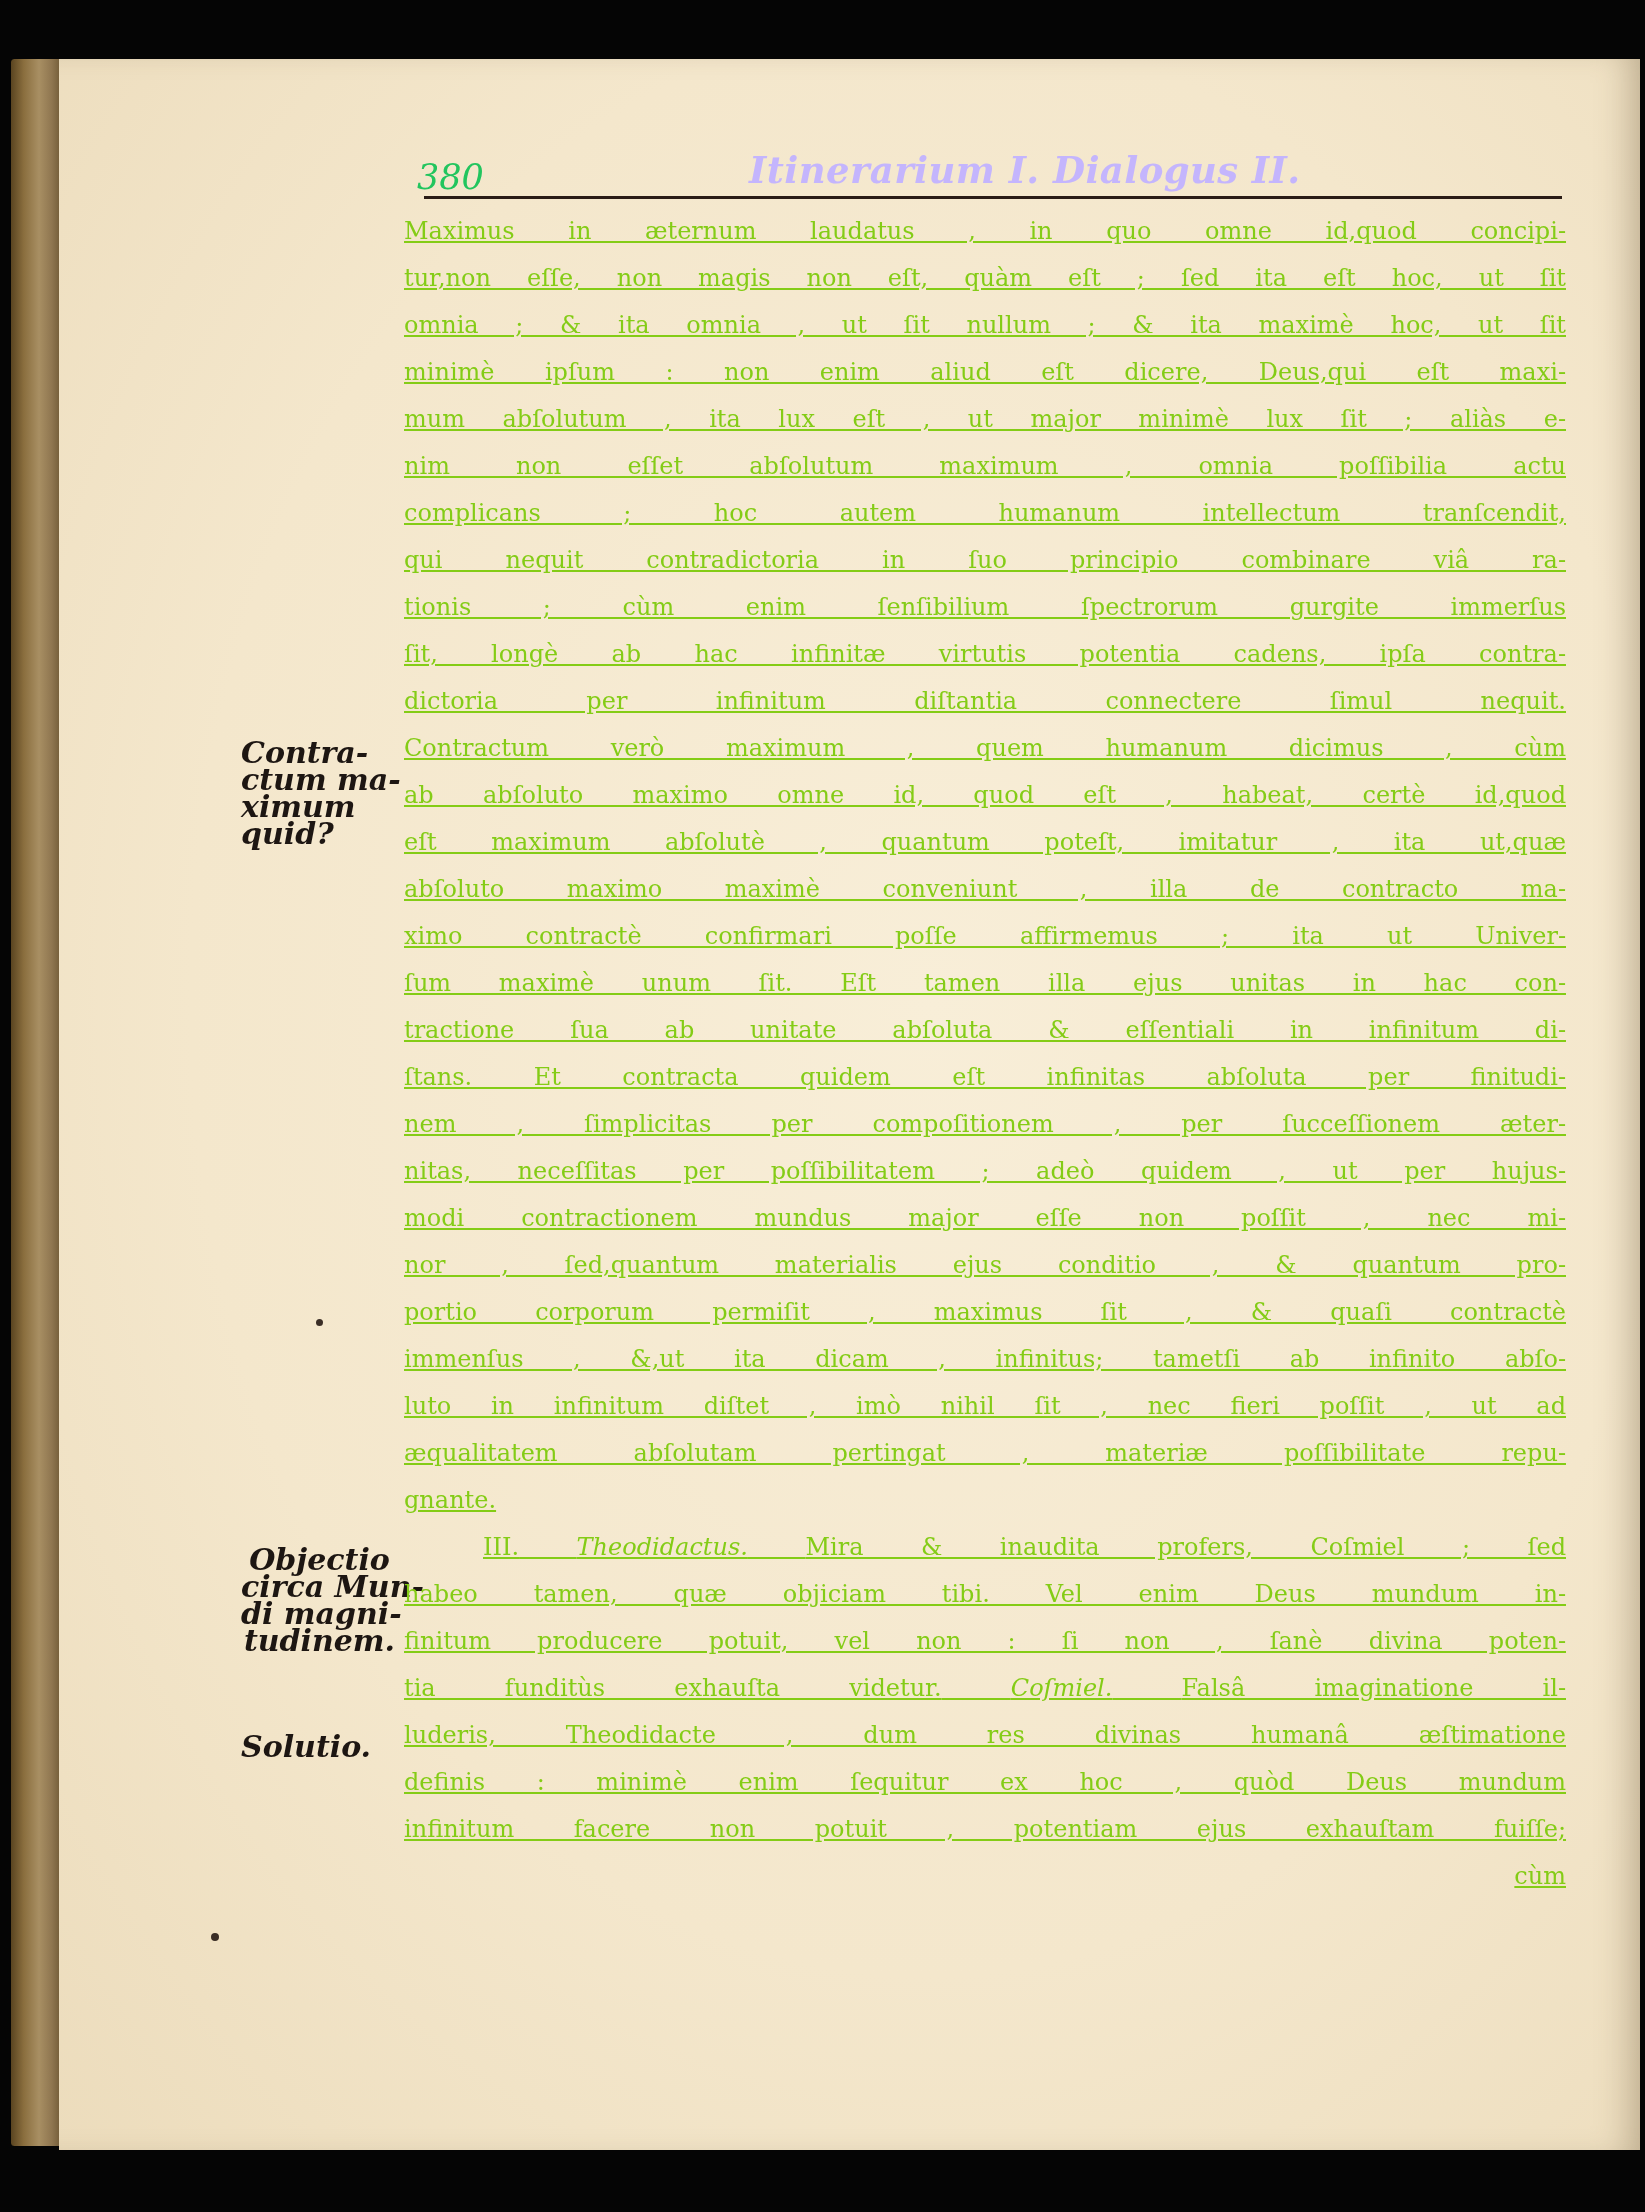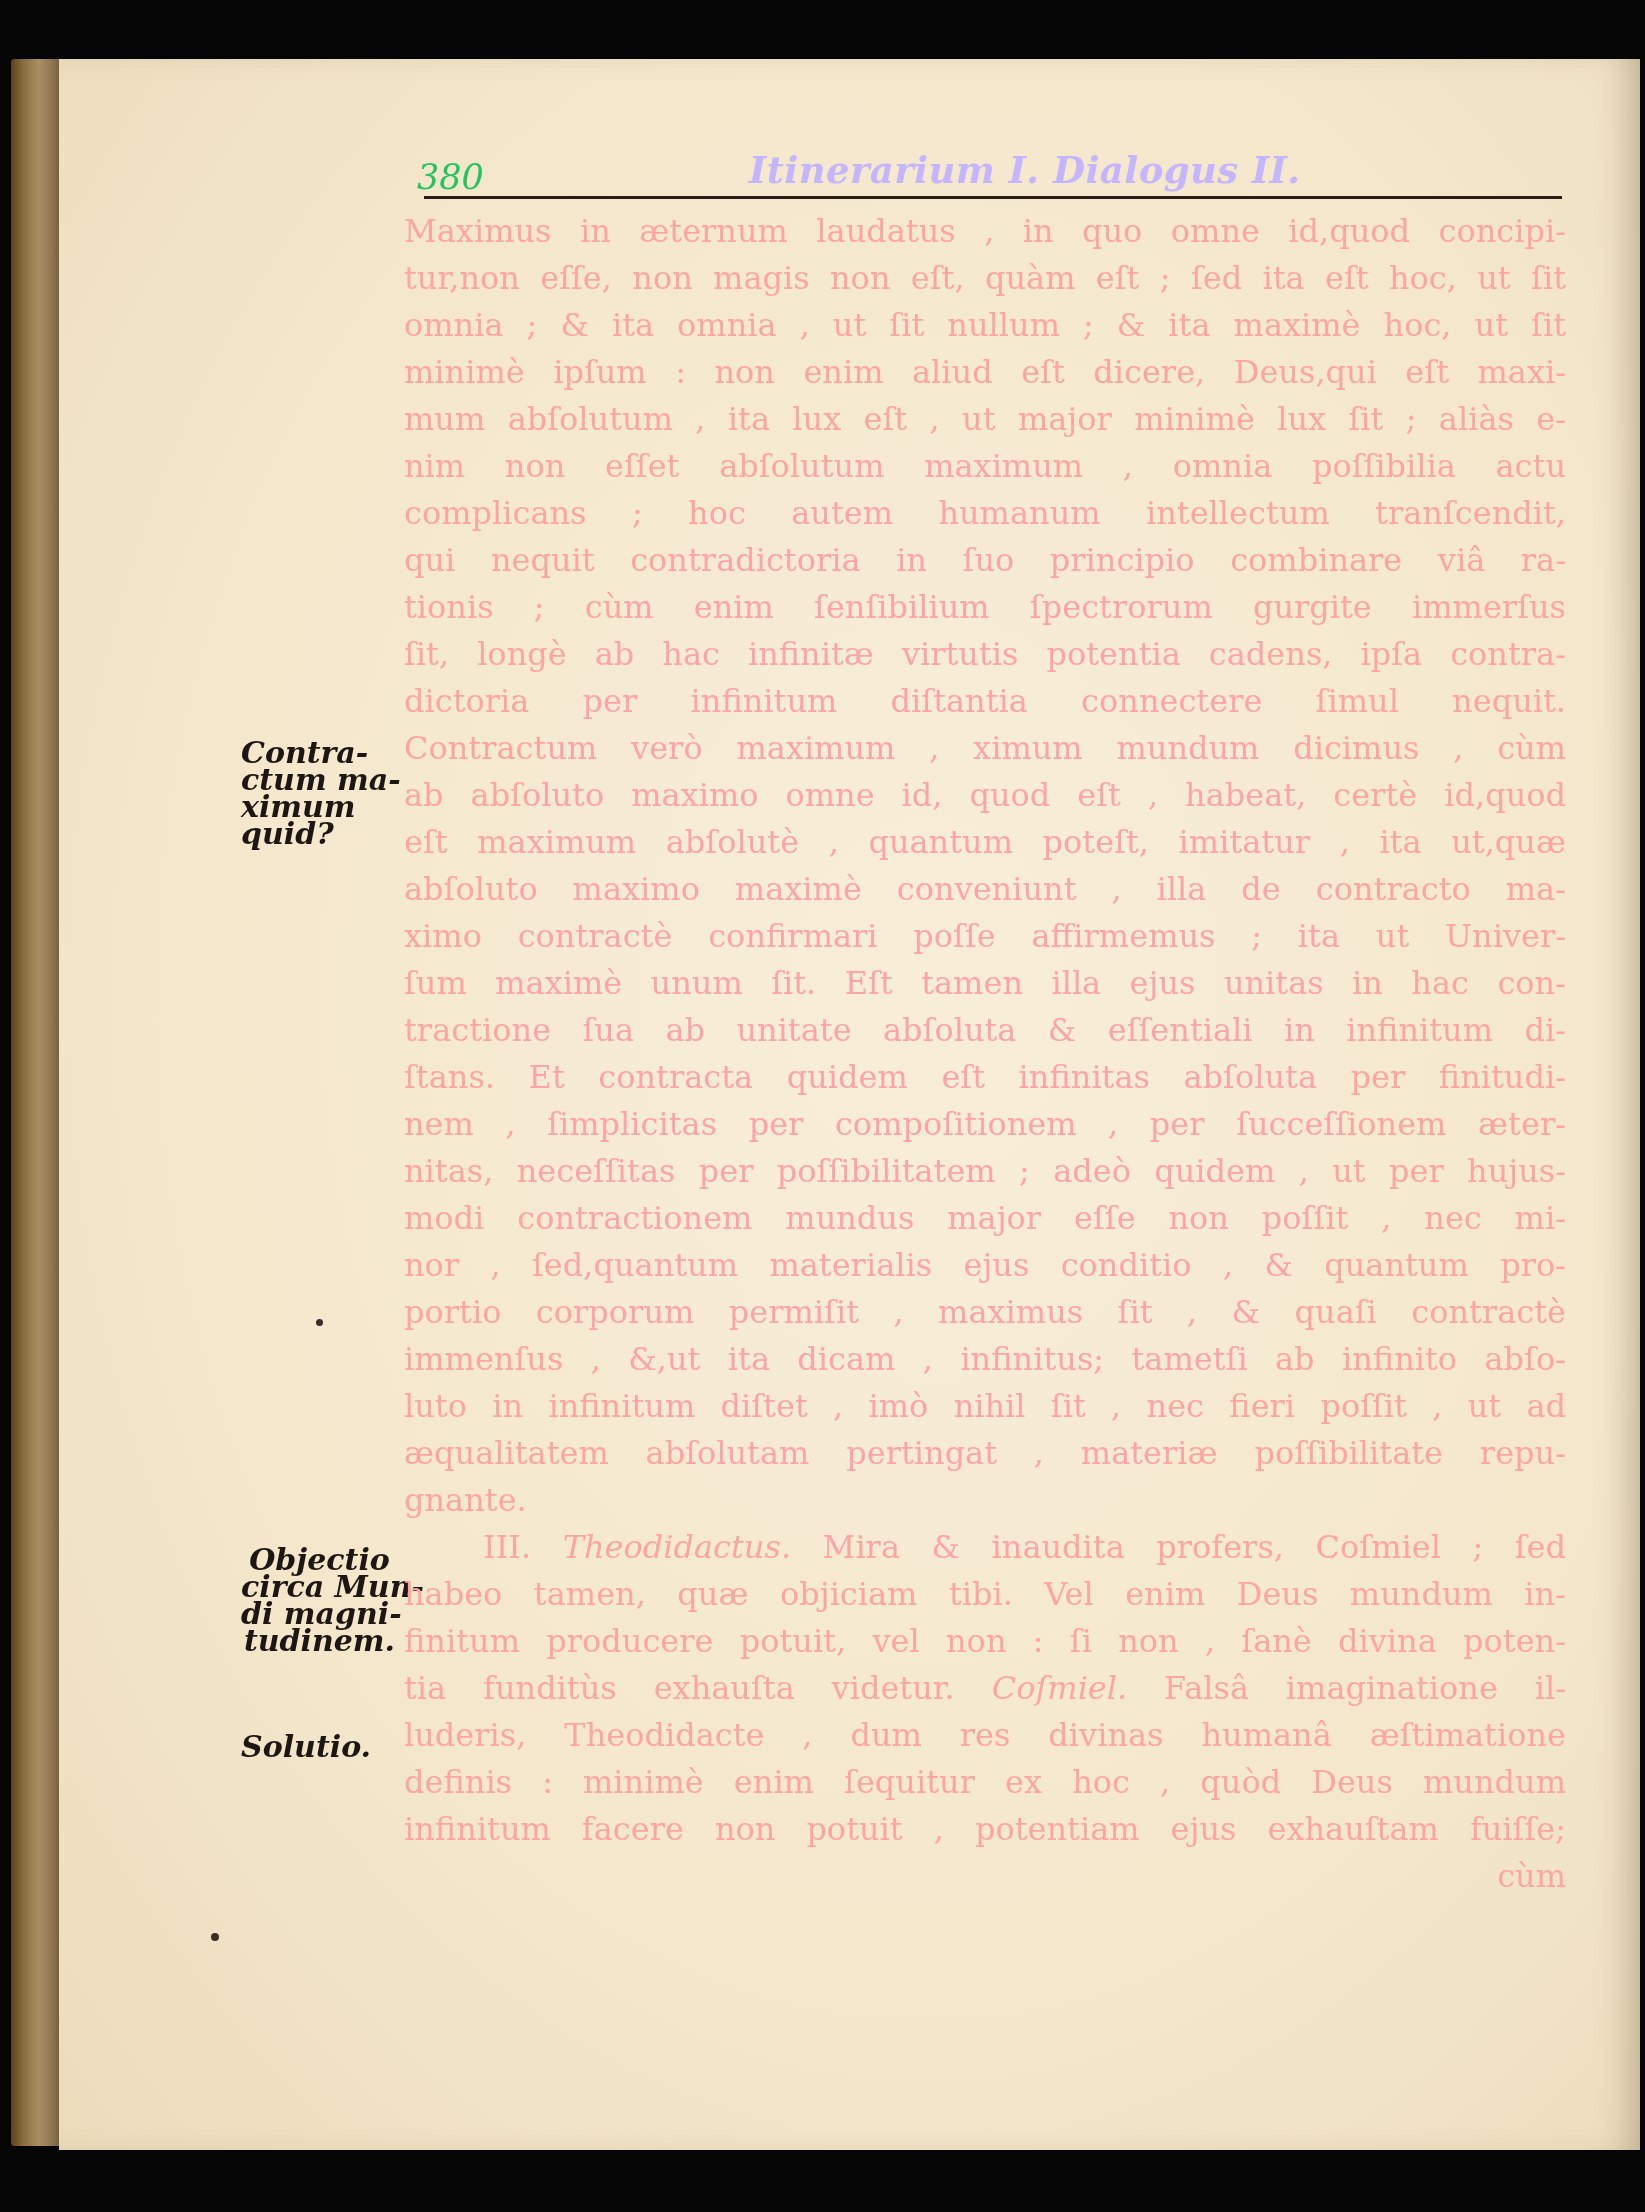--- a/index.html
+++ b/index.html
@@ -28,22 +28,22 @@
       position:absolute; left:332px; top:0; font-style:italic; font-weight:bold; font-size:37px; color:#c4b5fd;
       letter-spacing:0.4px;
     }
     .head-rule {
       position:absolute; left:424px; top:196px; width:1138px; height:2.6px; background:#2a1c16;
     }
     .body-text {
       position:absolute; left:404px; top:208px; width:1162px;
     }
     .line {
-      height:47px; line-height:47px; font-size:32px; color:#fca5a5;
-      white-space:nowrap; text-align:justify; text-align-last:justify; overflow:hidden;
+      height:47px; line-height:47px; font-size:24px; color:#84cc16;
+      white-space:nowrap; text-align:justify; text-align-last:justify; overflow:hidden;text-decoration:underline;
     }
     .line.last { text-align-last:left; }
     .line.right { text-align:right; text-align-last:right; }
     .line .indent { display:inline-block; width:79px; }
     .it { font-style:italic; }
     .margin-note {
       position:absolute; left:241px; width:157px;
       font-style:italic; font-weight:bold; font-size:30px; line-height:27px; color:#1d1612;
     }
     .mn-line { display:block; white-space:nowrap; }
@@ -83,21 +83,21 @@
   <div class="line">tur,non eſſe, non magis non eſt, quàm eſt ; ſed ita eſt hoc, ut ſit</div>
   <div class="line">omnia ; &amp; ita omnia , ut ſit nullum ; &amp; ita maximè hoc, ut ſit</div>
   <div class="line">minimè ipſum : non enim aliud eſt dicere, Deus,qui eſt maxi-</div>
   <div class="line">mum abſolutum , ita lux eſt , ut major minimè lux ſit ; aliàs e-</div>
   <div class="line">nim non eſſet abſolutum maximum , omnia poſſibilia actu</div>
   <div class="line">complicans ; hoc autem humanum intellectum tranſcendit,</div>
   <div class="line">qui nequit contradictoria in ſuo principio combinare viâ ra-</div>
   <div class="line">tionis ; cùm enim ſenſibilium ſpectrorum gurgite immerſus</div>
   <div class="line">ſit, longè ab hac infinitæ virtutis potentia cadens, ipſa contra-</div>
   <div class="line">dictoria per infinitum diſtantia connectere ſimul nequit.</div>
-  <div class="line">Contractum verò maximum , ximum mundum dicimus , cùm</div>
+  <div class="line">Contractum verò maximum , quem humanum dicimus , cùm</div>
   <div class="line">ab abſoluto maximo omne id, quod eſt , habeat, certè id,quod</div>
   <div class="line">eſt maximum abſolutè , quantum poteſt, imitatur , ita ut,quæ</div>
   <div class="line">abſoluto maximo maximè conveniunt , illa de contracto ma-</div>
   <div class="line">ximo contractè confirmari poſſe affirmemus ; ita ut Univer-</div>
   <div class="line">ſum maximè unum ſit.   Eſt tamen illa ejus unitas in hac con-</div>
   <div class="line">tractione ſua ab unitate abſoluta &amp; eſſentiali in infinitum di-</div>
   <div class="line">ſtans.  Et contracta quidem eſt infinitas abſoluta per finitudi-</div>
   <div class="line">nem , ſimplicitas per compoſitionem , per ſucceſſionem æter-</div>
   <div class="line">nitas, neceſſitas per poſſibilitatem ; adeò quidem , ut per hujus-</div>
   <div class="line">modi contractionem mundus major eſſe non poſſit , nec mi-</div>

